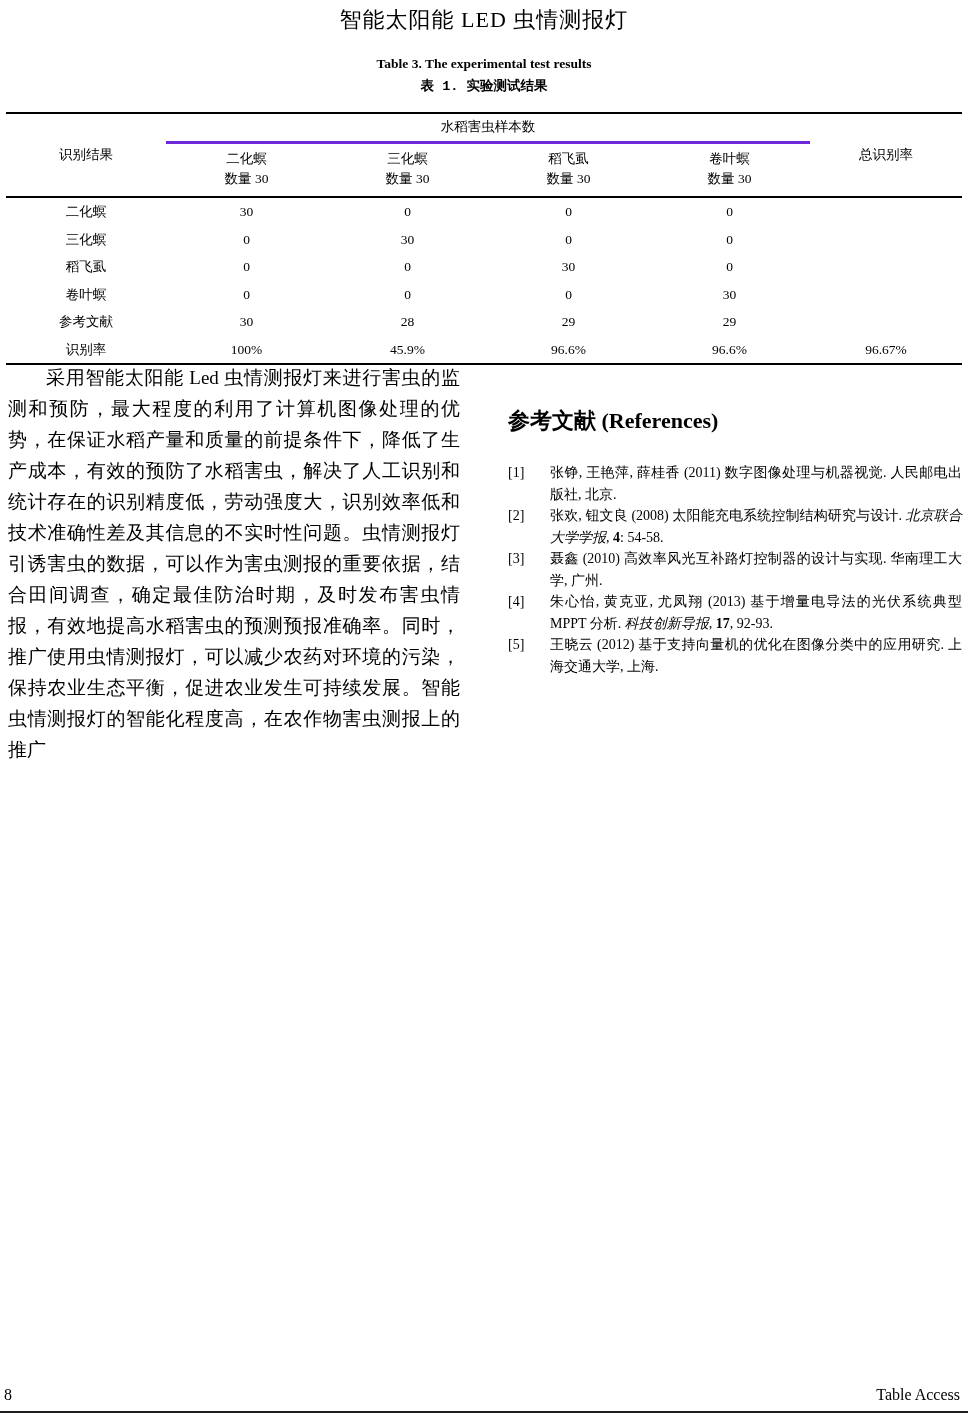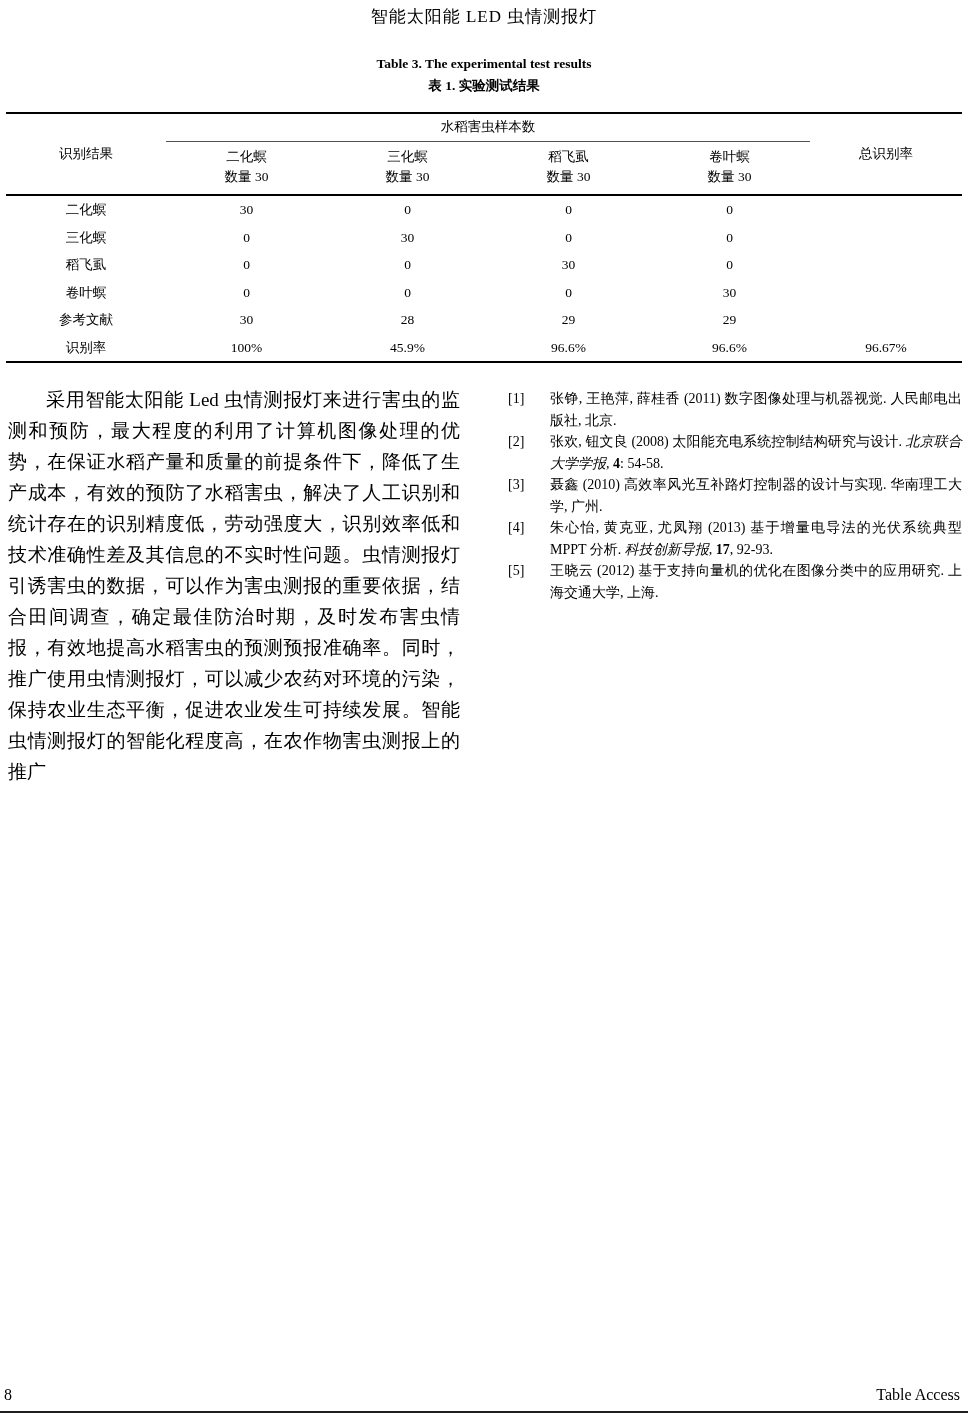--- a/index.html
+++ b/index.html
@@ -8,57 +8,56 @@
     width: 968px; height: 1414px;
     position: relative;
     font-family: "Liberation Serif", "DejaVu Serif", serif;
     color: #000;
     overflow: hidden;
   }
 
   
   .doc-title {
     position: absolute; top: 5px; left: 0; right: 0;
-    text-align: center; font-size: 17px; letter-spacing: 1px;
+    text-align: center; font-size: 22px; letter-spacing: 1px;
   }
 
   
   .captions { position: absolute; top: 56px; left: 0; right: 0; text-align: center; }
   .cap-en { font-weight: bold; font-size: 13.5px; }
-  .cap-zh { font-weight: bold; font-size: 13.5px; margin-top: 5px; }
+  .cap-zh { font-weight: bold; font-size: 13.5px; margin-top: 5px; font-family: Liberation Mono, monospace; }
 
   
   table.results {
     position: absolute; top: 112px; left: 6px; width: 956px;
     border-collapse: collapse;
     font-size: 13.5px;
     border-top: 2px solid #000;
     border-bottom: 2px solid #000;
   }
   table.results th, table.results td {
     font-weight: normal; text-align: center; vertical-align: middle;
     padding: 0;
   }
   thead { border-bottom: 2px solid #000; }
-  .th-group { border-bottom: 1px solid #6d28d9; padding: 4px 0 5px 0 !important; }
+  .th-group { border-bottom: 3px solid #6d28d9; padding: 4px 0 5px 0 !important; }
   .th-name { padding: 6px 0 1px 0 !important; }
   .th-qty  { padding: 1px 0 8px 0 !important; }
   table.results tbody td { padding: 5px 0 4.5px 0 !important; }
 
   
   .columns {
     position: absolute; top: 362px; left: 8px; width: 954px;
     display: flex; gap: 48px;
   }
   .col-left  { width: 452px; }
   .col-right { width: 454px; }
 
   .sec-heading { font-size: 21px; font-weight: bold; line-height: 28px; }
   .body-par {
-    margin-top: 22px;
     font-size: 19px; line-height: 31px;
     text-align: justify;
   }
   .body-par.indent { text-indent: 2em; }
   .col-right .body-par.cont { margin-top: 16px; text-indent: 0; }
 
   .ref-heading { margin-top: 44px; font-size: 22px; font-weight: bold; line-height: 30px; }
 
   .ref-list { margin-top: 26px; }
   .ref-item { display: flex; font-size: 14px; line-height: 21.5px; }
@@ -166,20 +165,21 @@
       <td>96.67%</td>
     </tr>
   </tbody>
 </table>
 
 <div class="columns">
   <div class="col-left">
     <div class="body-par indent">采用智能太阳能 Led 虫情测报灯来进行害虫的监测和预防，最大程度的利用了计算机图像处理的优势，在保证水稻产量和质量的前提条件下，降低了生产成本，有效的预防了水稻害虫，解决了人工识别和统计存在的识别精度低，劳动强度大，识别效率低和技术准确性差及其信息的不实时性问题。虫情测报灯引诱害虫的数据，可以作为害虫测报的重要依据，结合田间调查，确定最佳防治时期，及时发布害虫情报，有效地提高水稻害虫的预测预报准确率。同时，推广使用虫情测报灯，可以减少农药对环境的污染，保持农业生态平衡，促进农业发生可持续发展。智能虫情测报灯的智能化程度高，在农作物害虫测报上的推广</div>
   </div>
   <div class="col-right">
+    <div class="ref-heading">参考文献  (References)</div>
     <div class="ref-list">
 
       <div class="ref-item">
         <span class="ref-num">[1]</span>
         <span class="ref-text"><span>张铮, 王艳萍, 薛桂香 (2011) 数字图像处理与机器视觉. 人民邮电出版社, 北京.</span></span>
       </div>
 
       <div class="ref-item">
         <span class="ref-num">[2]</span>
         <span class="ref-text"><span>张欢, 钮文良 (2008) 太阳能充电系统控制结构研究与设计. </span><span class="rp-i">北京联合大学学报</span><span>, </span><span class="rp-b">4</span><span>: 54-58.</span></span>

